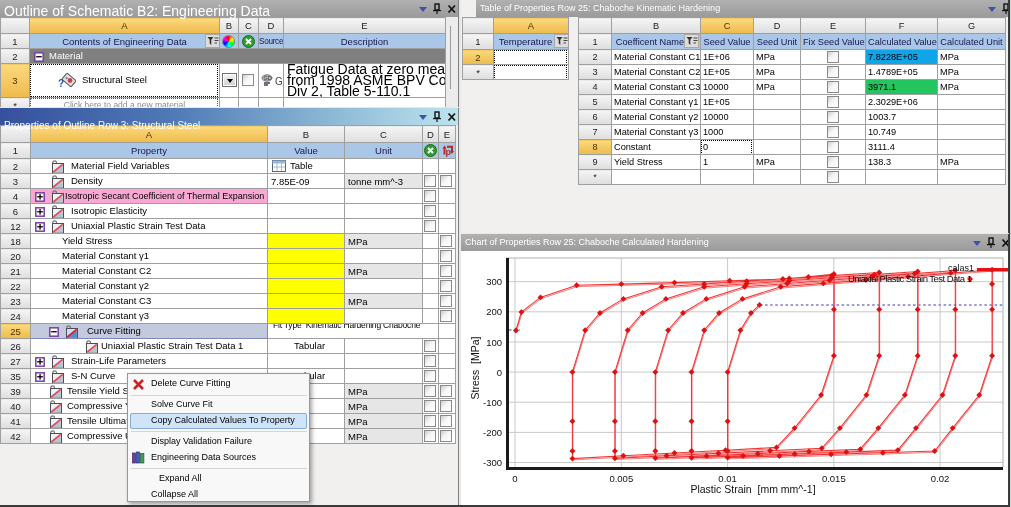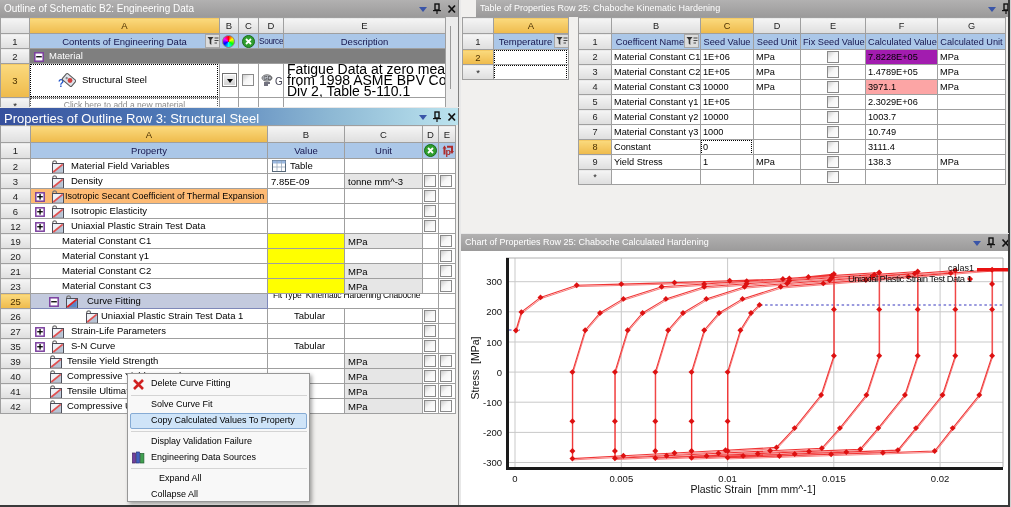--- a/index.html
+++ b/index.html
@@ -87,21 +87,21 @@
           <td></td>
           <td></td>
           <td></td>
           <td></td>
         </tr>
       </tbody>
     </table>
     <div class="abs" style="left:446px;top:17px;width:12px;height:91px;background:#ececec"></div>
     <div class="abs" style="left:450px;top:26px;width:1px;height:63px;background:#9a9a9a"></div>
     <div style="position:absolute;left:0px;top:0px;width:459px;height:17px;background:linear-gradient(180deg,#b2b1b1,#9b9a9a);">
-      <span style="position:absolute;left:4px;top:3px;color:#fff;font-size:10px;white-space:nowrap">Outline of Schematic B2: Engineering Data</span>
+      <span style="position:absolute;left:4px;top:3px;color:#fff;font-size:14px;white-space:nowrap">Outline of Schematic B2: Engineering Data</span>
       <span style="position:absolute;left:419px;top:7px;width:0;height:0;border-left:4px solid transparent;border-right:4px solid transparent;border-top:5px solid #3a55a8;"></span>
       <svg style="position:absolute;left:432px;top:3px" width="11" height="12">
         <rect x="3" y="1" width="4" height="6" fill="none" stroke="#111" stroke-width="1.4"></rect>
         <line x1="1" y1="7.6" x2="9" y2="7.6" stroke="#111" stroke-width="1.2"></line>
         <line x1="5" y1="8" x2="5" y2="11" stroke="#111" stroke-width="1.2"></line>
       </svg>
       <svg style="position:absolute;left:447px;top:4px" width="10" height="10">
         <path d="M1.5 1.5 L8 8.5 M8 1.5 L1.5 8.5" stroke="#111" stroke-width="1.7"></path>
       </svg>
     </div>
@@ -184,21 +184,21 @@
           <td class="gry">tonne mm^-3</td>
           <td class="lbl">
             <span style="position:absolute;left:1px;top:1px;width:12px;height:12px;border:1px solid #8a8a8a;background:linear-gradient(135deg,#cdcdcd 0%,#f6f6f6 45%,#ffffff 100%);"></span>
           </td>
           <td class="lbl">
             <span style="position:absolute;left:1px;top:1px;width:12px;height:12px;border:1px solid #8a8a8a;background:linear-gradient(135deg,#cdcdcd 0%,#f6f6f6 45%,#ffffff 100%);"></span>
           </td>
         </tr>
         <tr style="height:15px">
           <td class="num">4</td>
-          <td class="lbl " style="background:#fdba74">
+          <td class="lbl " style="background:#f9a8d4">
             <svg style="position:absolute;left:4px;top:3px" width="10" height="10">
               <rect x="0.8" y="0.8" width="8.4" height="8.4" fill="#fff" stroke="#7b3f9e" stroke-width="1.5"></rect>
               <rect x="2.2" y="4.1" width="5.6" height="1.3" fill="#000"></rect>
               <rect x="4.4" y="2" width="1.3" height="5.6" fill="#000"></rect>
             </svg>
             <svg style="position:absolute;left:20px;top:1px" width="14" height="14">
               <circle cx="3.6" cy="2.8" r="1.9" fill="none" stroke="#777" stroke-width="1.2"></circle>
               <rect x="1.5" y="3.5" width="11" height="9.5" fill="#eef1f5" stroke="#4d4d58"></rect>
               <path d="M2.2 12.3 L11.8 12.3 L11.8 4.6 Z" fill="#b7c3d4"></path>
               <path d="M2.3 12 L11.7 4.3" stroke="#e05050" stroke-width="1.7"></path>
@@ -252,23 +252,23 @@
             <span style="position:absolute;left:40px;top:1px">Uniaxial Plastic Strain Test Data</span>
           </td>
           <td class=" lbl"></td>
           <td class=""></td>
           <td class="lbl">
             <span style="position:absolute;left:1px;top:1px;width:12px;height:12px;border:1px solid #8a8a8a;background:linear-gradient(135deg,#cdcdcd 0%,#f6f6f6 45%,#ffffff 100%);"></span>
           </td>
           <td class="lbl"></td>
         </tr>
         <tr style="height:15px">
-          <td class="num">19</td>
-          <td class="lbl" style="background:#fff">
-            <span style="position:absolute;left:31px;top:1px">Material Constant C1</span>
+          <td class="num">18</td>
+          <td class="lbl" style="background:#fff">
+            <span style="position:absolute;left:31px;top:1px">Yield Stress</span>
           </td>
           <td class="yel"></td>
           <td class="gry">MPa</td>
           <td></td>
           <td class="lbl">
             <span style="position:absolute;left:1px;top:1px;width:12px;height:12px;border:1px solid #8a8a8a;background:linear-gradient(135deg,#cdcdcd 0%,#f6f6f6 45%,#ffffff 100%);"></span>
           </td>
         </tr>
         <tr style="height:15px">
           <td class="num">20</td>
@@ -288,26 +288,50 @@
             <span style="position:absolute;left:31px;top:1px">Material Constant C2</span>
           </td>
           <td class="yel"></td>
           <td class="gry">MPa</td>
           <td></td>
           <td class="lbl">
             <span style="position:absolute;left:1px;top:1px;width:12px;height:12px;border:1px solid #8a8a8a;background:linear-gradient(135deg,#cdcdcd 0%,#f6f6f6 45%,#ffffff 100%);"></span>
           </td>
         </tr>
         <tr style="height:15px">
+          <td class="num">22</td>
+          <td class="lbl" style="background:#fff">
+            <span style="position:absolute;left:31px;top:1px">Material Constant γ2</span>
+          </td>
+          <td class="yel"></td>
+          <td class=""></td>
+          <td></td>
+          <td class="lbl">
+            <span style="position:absolute;left:1px;top:1px;width:12px;height:12px;border:1px solid #8a8a8a;background:linear-gradient(135deg,#cdcdcd 0%,#f6f6f6 45%,#ffffff 100%);"></span>
+          </td>
+        </tr>
+        <tr style="height:15px">
           <td class="num">23</td>
           <td class="lbl" style="background:#fff">
             <span style="position:absolute;left:31px;top:1px">Material Constant C3</span>
           </td>
           <td class="yel"></td>
           <td class="gry">MPa</td>
+          <td></td>
+          <td class="lbl">
+            <span style="position:absolute;left:1px;top:1px;width:12px;height:12px;border:1px solid #8a8a8a;background:linear-gradient(135deg,#cdcdcd 0%,#f6f6f6 45%,#ffffff 100%);"></span>
+          </td>
+        </tr>
+        <tr style="height:15px">
+          <td class="num">24</td>
+          <td class="lbl" style="background:#fff">
+            <span style="position:absolute;left:31px;top:1px">Material Constant γ3</span>
+          </td>
+          <td class="yel"></td>
+          <td class=""></td>
           <td></td>
           <td class="lbl">
             <span style="position:absolute;left:1px;top:1px;width:12px;height:12px;border:1px solid #8a8a8a;background:linear-gradient(135deg,#cdcdcd 0%,#f6f6f6 45%,#ffffff 100%);"></span>
           </td>
         </tr>
         <tr style="height:15px">
           <td class="tan">25</td>
           <td class="lbl" style="background:#c3cade;border:1px solid #7e88b8">
             <svg style="position:absolute;left:18px;top:3px" width="10" height="10">
               <rect x="0.8" y="0.8" width="8.4" height="8.4" fill="#fff" stroke="#7b3f9e" stroke-width="1.5"></rect>
@@ -470,21 +494,21 @@
           <td class="lbl">
             <span style="position:absolute;left:1px;top:1px;width:12px;height:12px;border:1px solid #8a8a8a;background:linear-gradient(135deg,#cdcdcd 0%,#f6f6f6 45%,#ffffff 100%);"></span>
           </td>
           <td class="lbl">
             <span style="position:absolute;left:1px;top:1px;width:12px;height:12px;border:1px solid #8a8a8a;background:linear-gradient(135deg,#cdcdcd 0%,#f6f6f6 45%,#ffffff 100%);"></span>
           </td>
         </tr>
       </tbody>
     </table>
     <div style="position:absolute;left:0px;top:0px;width:459px;height:17px;background:linear-gradient(90deg,#36509d 0%,#4f7ab7 38%,#8db8d4 72%,#bce4ef 100%);">
-      <span style="position:absolute;left:4px;top:3px;color:#fff;font-size:13px;white-space:nowrap">Properties of Outline Row 3: Structural Steel</span>
+      <span style="position:absolute;left:4px;top:12px;color:#fff;font-size:10px;white-space:nowrap">Properties of Outline Row 3: Structural Steel</span>
       <span style="position:absolute;left:419px;top:7px;width:0;height:0;border-left:4px solid transparent;border-right:4px solid transparent;border-top:5px solid #3a55a8;"></span>
       <svg style="position:absolute;left:432px;top:3px" width="11" height="12">
         <rect x="3" y="1" width="4" height="6" fill="none" stroke="#111" stroke-width="1.4"></rect>
         <line x1="1" y1="7.6" x2="9" y2="7.6" stroke="#111" stroke-width="1.2"></line>
         <line x1="5" y1="8" x2="5" y2="11" stroke="#111" stroke-width="1.2"></line>
       </svg>
       <svg style="position:absolute;left:447px;top:4px" width="10" height="10">
         <path d="M1.5 1.5 L8 8.5 M8 1.5 L1.5 8.5" stroke="#111" stroke-width="1.7"></path>
       </svg>
     </div>
@@ -577,21 +601,21 @@
           <td class="blu sm">Calculated Unit</td>
         </tr>
         <tr style="height:15px">
           <td class="num">2</td>
           <td style="background:#fff">Material Constant C1</td>
           <td class="lbl" style="background:#fff">1E+06</td>
           <td style="background:#fff">MPa</td>
           <td class="lbl" style="background:#fff">
             <span style="position:absolute;left:26px;top:1px;width:12px;height:12px;border:1px solid #8a8a8a;background:linear-gradient(135deg,#cdcdcd 0%,#f6f6f6 45%,#ffffff 100%);"></span>
           </td>
-          <td style="background:#a21caf">7.8228E+05</td>
+          <td style="background:#0ea5e9">7.8228E+05</td>
           <td style="background:#fff">MPa</td>
         </tr>
         <tr style="height:15px">
           <td class="num">3</td>
           <td style="background:#fff">Material Constant C2</td>
           <td class="lbl" style="background:#fff">1E+05</td>
           <td style="background:#fff">MPa</td>
           <td class="lbl" style="background:#fff">
             <span style="position:absolute;left:26px;top:1px;width:12px;height:12px;border:1px solid #8a8a8a;background:linear-gradient(135deg,#cdcdcd 0%,#f6f6f6 45%,#ffffff 100%);"></span>
           </td>
@@ -599,21 +623,21 @@
           <td style="background:#fff">MPa</td>
         </tr>
         <tr style="height:15px">
           <td class="num">4</td>
           <td style="background:#fff">Material Constant C3</td>
           <td class="lbl" style="background:#fff">10000</td>
           <td style="background:#fff">MPa</td>
           <td class="lbl" style="background:#fff">
             <span style="position:absolute;left:26px;top:1px;width:12px;height:12px;border:1px solid #8a8a8a;background:linear-gradient(135deg,#cdcdcd 0%,#f6f6f6 45%,#ffffff 100%);"></span>
           </td>
-          <td style="background:#fca5a5">3971.1</td>
+          <td style="background:#22c55e">3971.1</td>
           <td style="background:#fff">MPa</td>
         </tr>
         <tr style="height:15px">
           <td class="num">5</td>
           <td style="background:#fff">Material Constant γ1</td>
           <td class="lbl" style="background:#fff">1E+05</td>
           <td style="background:#fff"></td>
           <td class="lbl" style="background:#fff">
             <span style="position:absolute;left:26px;top:1px;width:12px;height:12px;border:1px solid #8a8a8a;background:linear-gradient(135deg,#cdcdcd 0%,#f6f6f6 45%,#ffffff 100%);"></span>
           </td>

